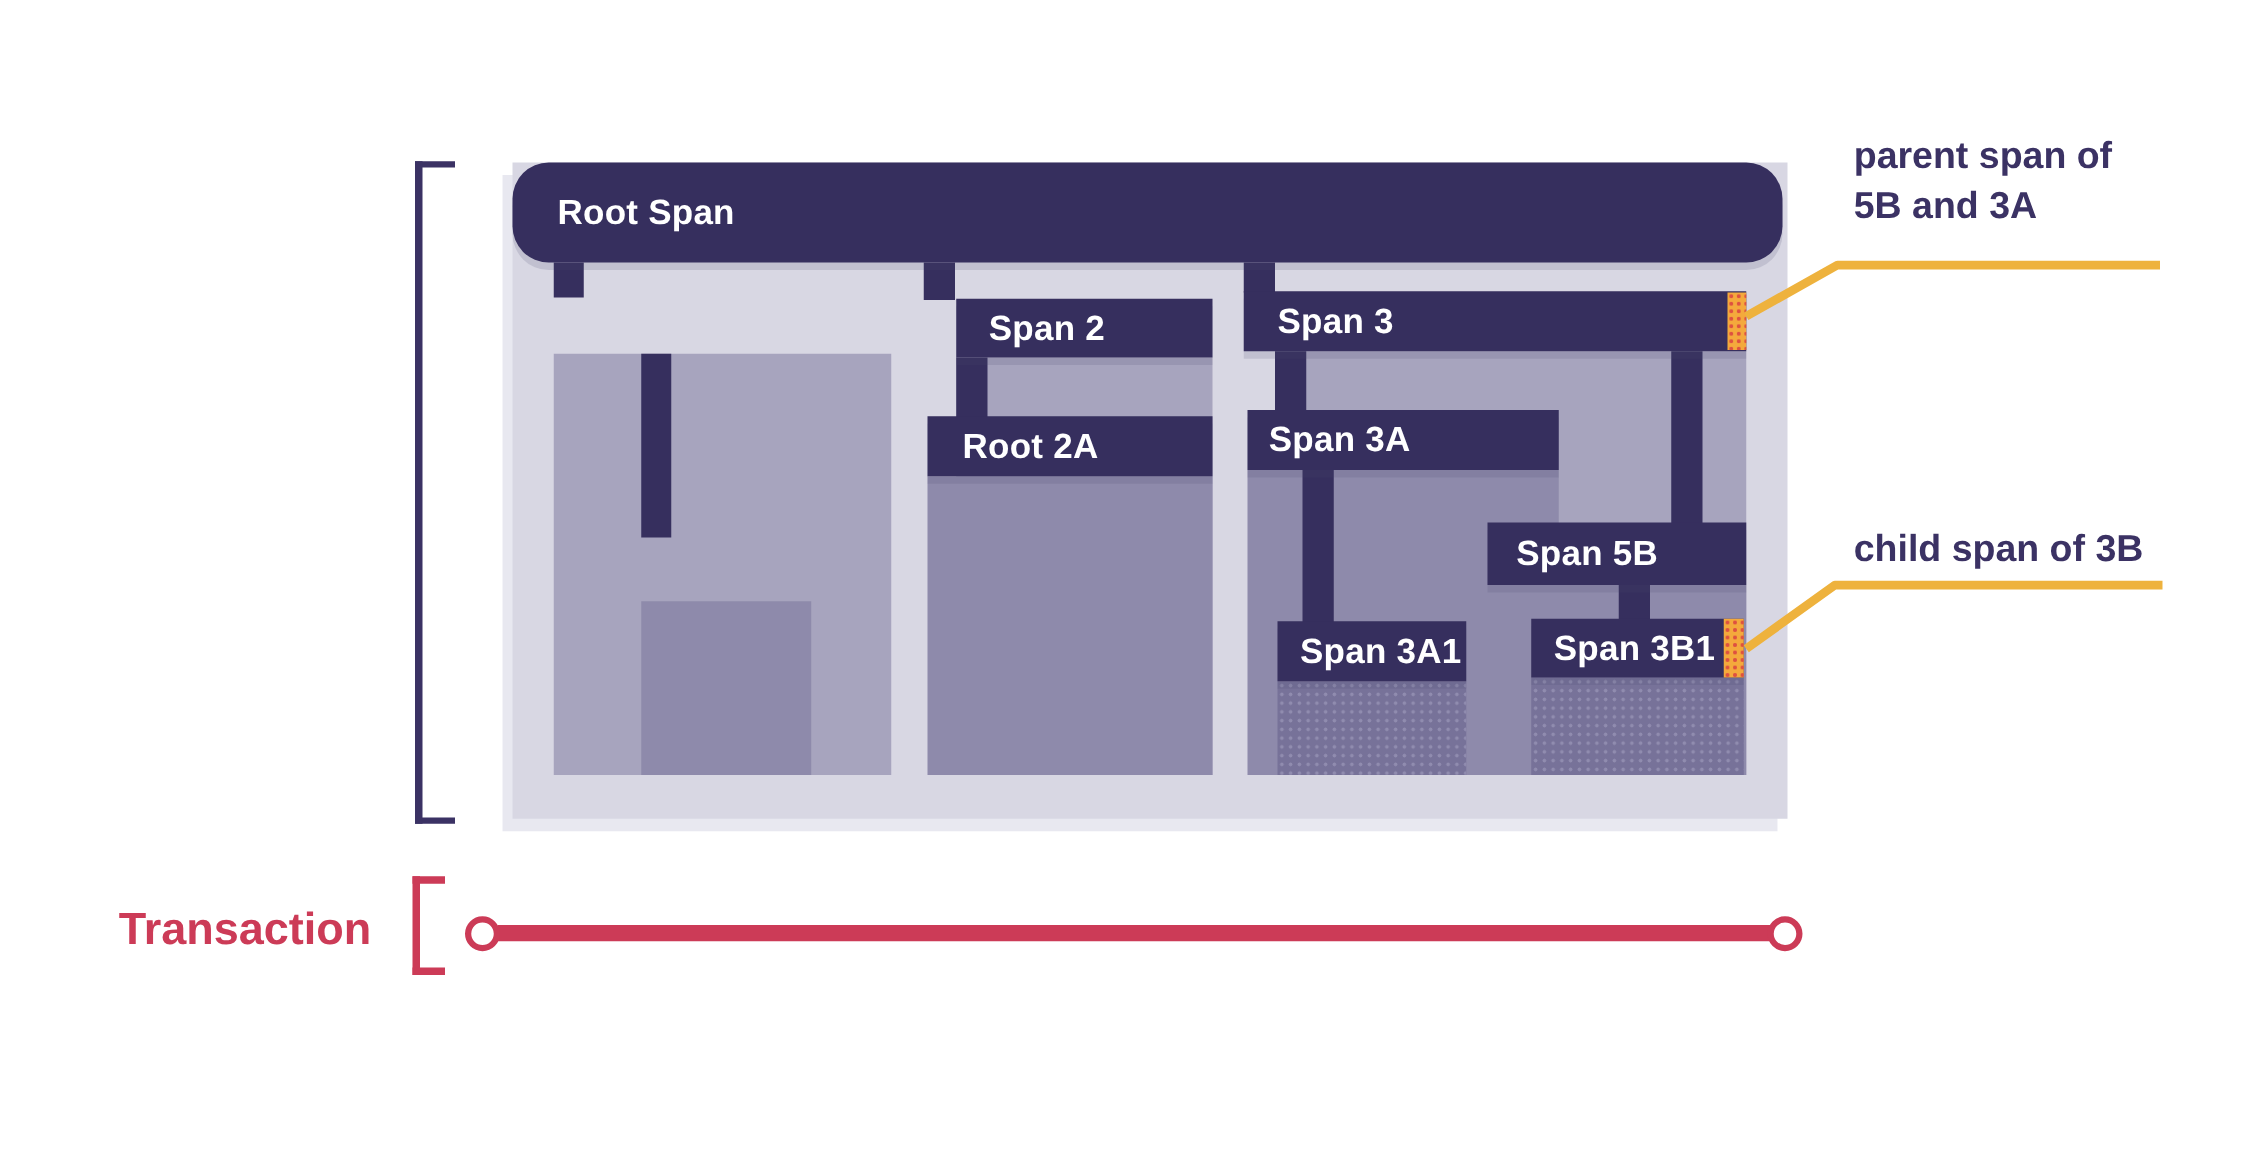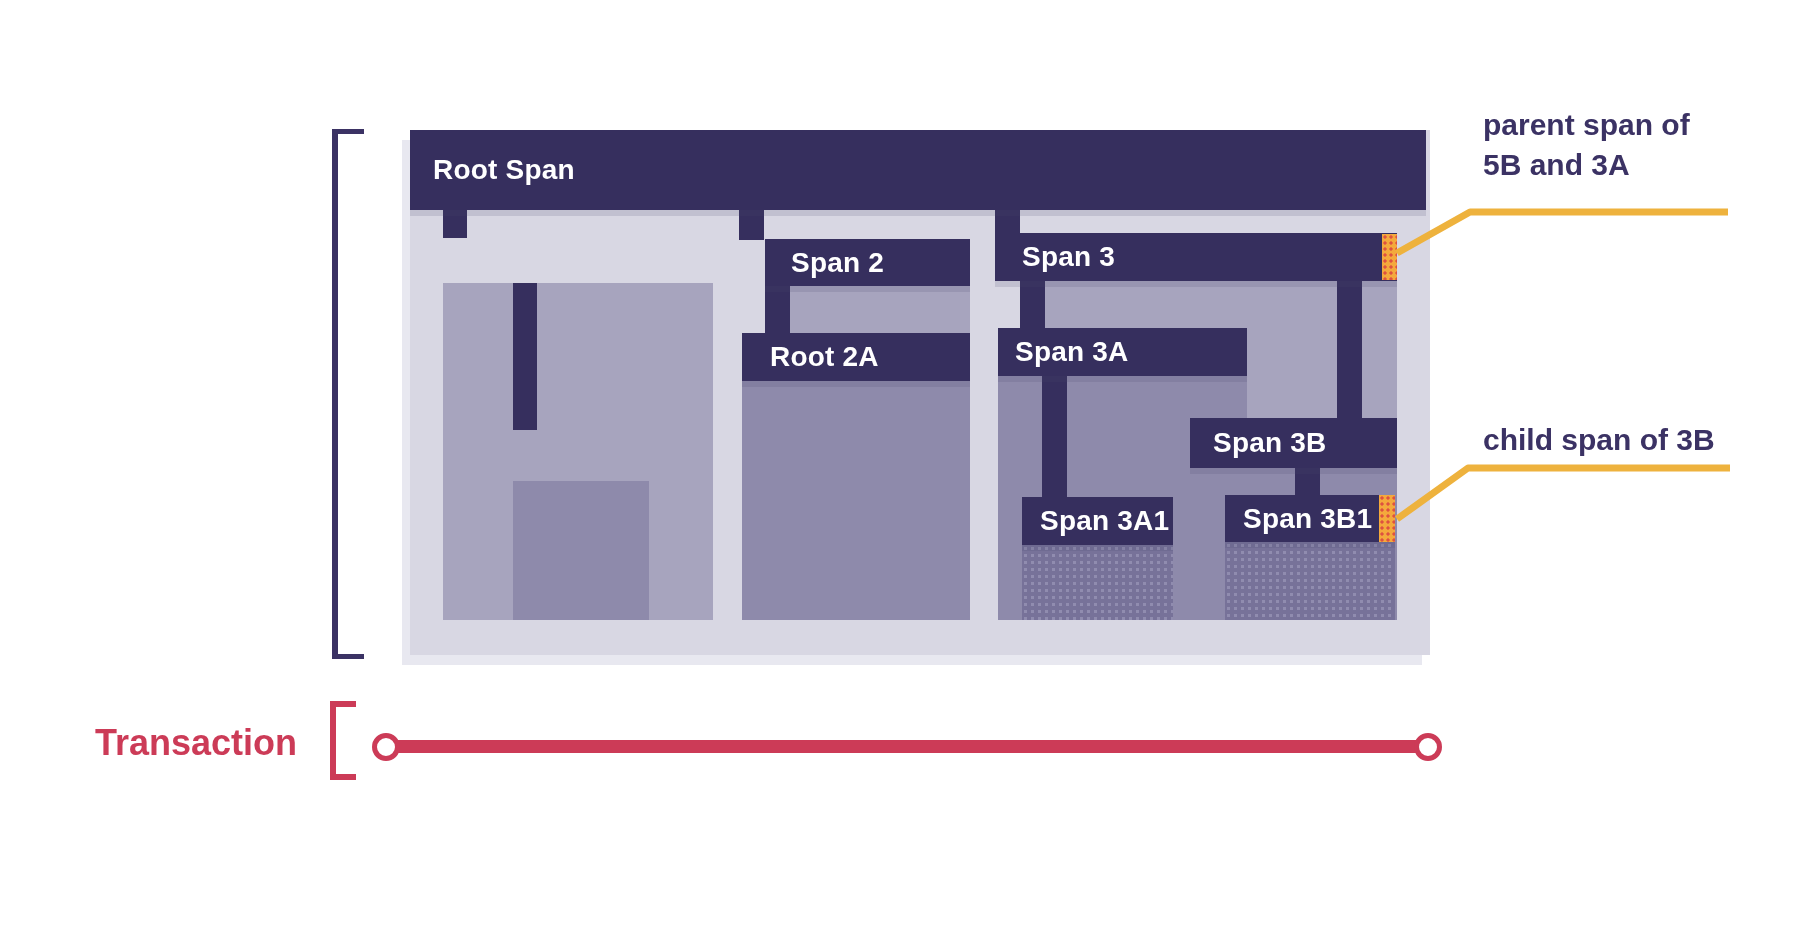--- a/index.html
+++ b/index.html
@@ -90,21 +90,21 @@
   <div class="conn" style="left:443px;top:210px;width:24px;height:28px;"></div>
   <div class="conn" style="left:513px;top:283px;width:24px;height:147px;"></div>
   <div class="conn" style="left:739px;top:210px;width:25px;height:30px;"></div>
   <div class="conn" style="left:765px;top:286px;width:25px;height:48px;"></div>
   <div class="conn" style="left:995px;top:210px;width:25px;height:24px;"></div>
   <div class="conn" style="left:1020px;top:281px;width:25px;height:48px;"></div>
   <div class="conn" style="left:1042px;top:376px;width:25px;height:122px;"></div>
   <div class="conn" style="left:1337px;top:281px;width:25px;height:138px;"></div>
   <div class="conn" style="left:1295px;top:468px;width:25px;height:28px;"></div>
 
-  <div class="bar" style="left:410px;top:130px;width:1016px;height:80px;padding-left:23px;box-sizing:border-box;">
+  <div class="bar" style="left:410px;top:130px;width:1016px;height:80px;padding-left:36px;box-sizing:border-box;border-radius:29px;">
     <span>Root Span</span>
   </div>
 
 
   <div class="bar" style="left:765px;top:239px;width:205px;height:47px;padding-left:26px;box-sizing:border-box;">
     <span>Span 2</span>
   </div>
   <div class="bar" style="left:742px;top:333px;width:228px;height:48px;padding-left:28px;box-sizing:border-box;">
     <span>Root 2A</span>
   </div>
@@ -112,21 +112,21 @@
   <div class="bar" style="left:995px;top:233px;width:402px;height:48px;padding-left:27px;box-sizing:border-box;">
     <span>Span 3</span>
   </div>
   <div class="bar" style="left:998px;top:328px;width:249px;height:48px;padding-left:17px;box-sizing:border-box;">
     <span>Span 3A</span>
   </div>
   <div class="bar" style="left:1022px;top:497px;width:151px;height:48px;padding-left:18px;box-sizing:border-box;">
     <span>Span 3A1</span>
   </div>
   <div class="bar" style="left:1190px;top:418px;width:207px;height:50px;padding-left:23px;box-sizing:border-box;">
-    <span>Span 3B</span>
+    <span>Span 5B</span>
   </div>
   <div class="bar" style="left:1225px;top:495px;width:170px;height:47px;padding-left:18px;box-sizing:border-box;">
     <span>Span 3B1</span>
   </div>
 
   <div class="mark" style="left:1382px;top:234px;width:15px;height:46px;"></div>
   <div class="mark" style="left:1379px;top:495px;width:16px;height:47px;"></div>
 
   <svg class="overlay-svg" width="1801" height="927" viewBox="0 0 1801 927">
     <polyline points="1397,253 1470,212 1728,212" fill="none" stroke="#eeb23d" stroke-width="7" stroke-linejoin="round"></polyline>

